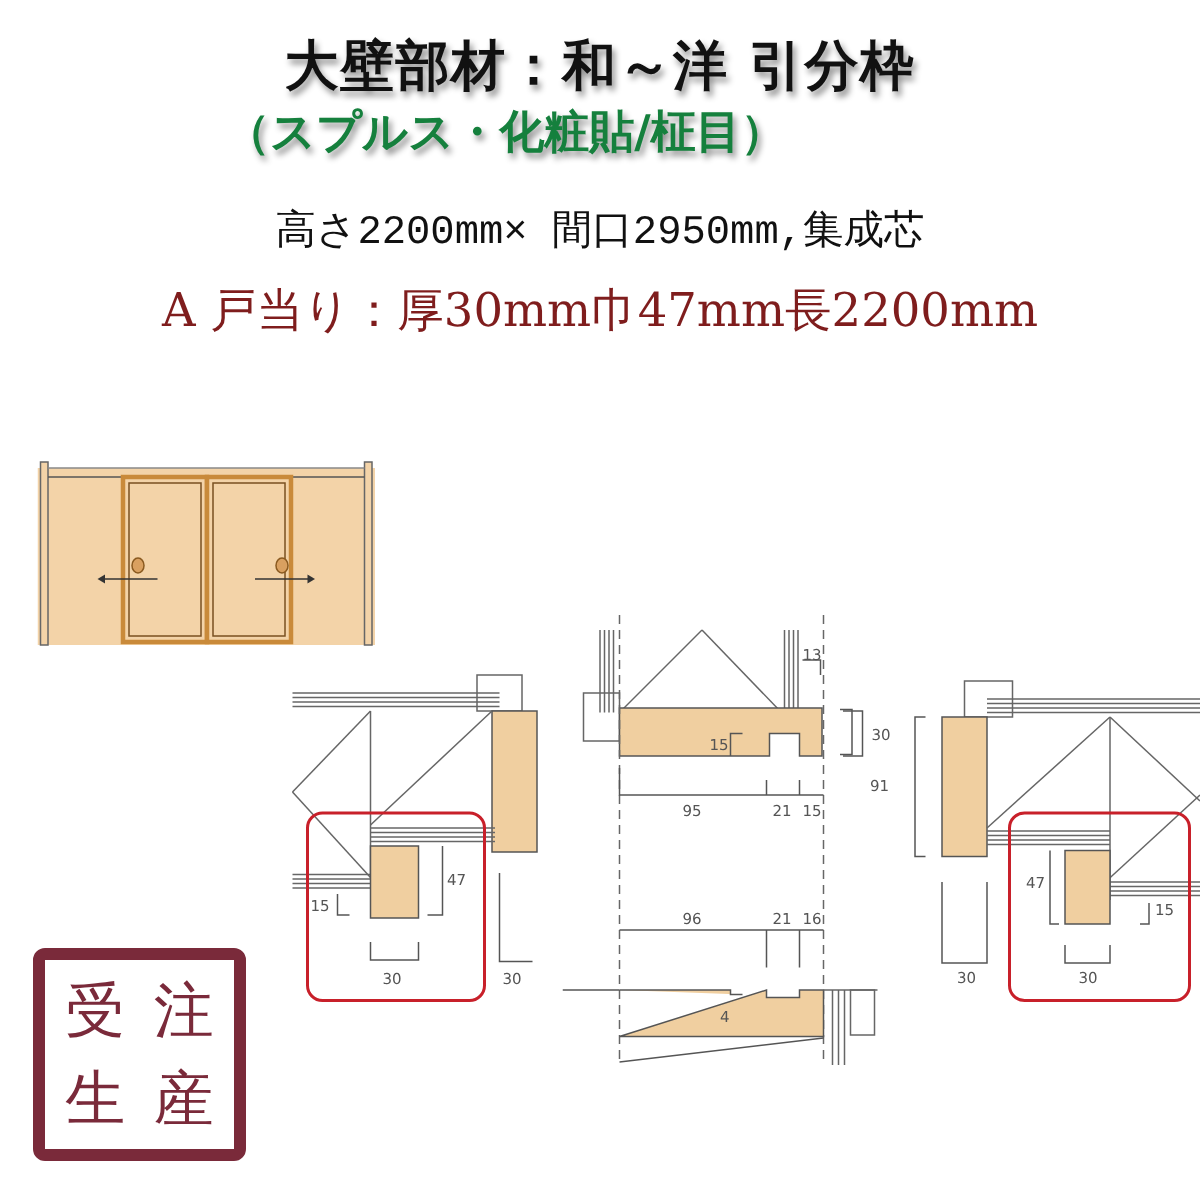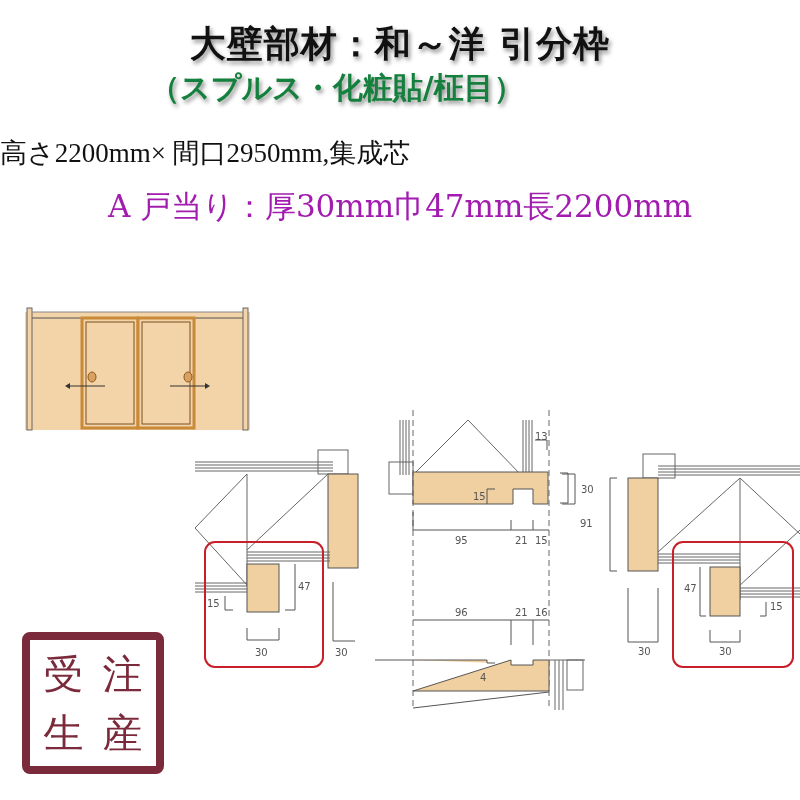--- a/index.html
+++ b/index.html
@@ -8,26 +8,26 @@
       position: absolute; left: 0; top: 20px; width: 800px; text-align: center;
       font-family: "DejaVu Sans", sans-serif; font-size: 36px; font-weight: bold; color: #111;
       text-shadow: 2px 3px 4px rgba(0,0,0,0.45); letter-spacing: 1px;
     }
     .title-sub {
       position: absolute; left: 150px; top: 68px; width: 480px; text-align: left;
       font-family: "DejaVu Sans", sans-serif; font-size: 30px; font-weight: bold; color: #15803d;
       text-shadow: 2px 3px 4px rgba(0,0,0,0.45);
     }
     .spec1 {
-      position: absolute; left: 0; top: 135px; width: 800px; 
-      font-family: Liberation Serif, serif; font-size: 27px; color: #111;
+      position: absolute; left: 0; top: 135px; width: 800px; text-align: center;
+      font-family: Liberation Mono, monospace; font-size: 27px; color: #111;
     }
     .spec2 {
       position: absolute; left: 0; top: 186px; width: 800px; text-align: center;
-      font-family: "DejaVu Serif", serif; font-size: 31px; color: #a21caf;
+      font-family: "DejaVu Serif", serif; font-size: 31px; color: #7f1d1d;
     }
     .stamp {
       position: absolute; left: 22px; top: 632px; width: 118px; height: 118px;
       border: 8px solid #7a2a3a; border-radius: 8px; background: #fff;
       display: grid; grid-template-columns: 1fr 1fr; grid-template-rows: 1fr 1fr;
       align-items: center; justify-items: center; padding: 4px; box-sizing: content-box;
     }
     .stamp span { font-size: 40px; color: #7a2a3a; font-family: "DejaVu Serif", serif; line-height: 1; }
     svg text { font-family: "DejaVu Sans", sans-serif; fill: #555; }
   </style>

